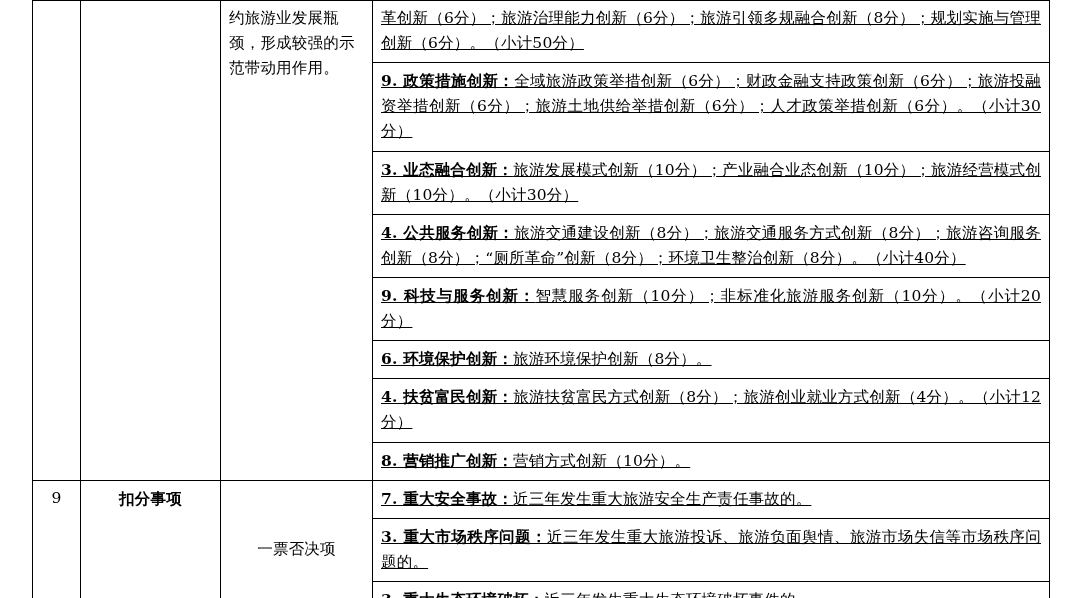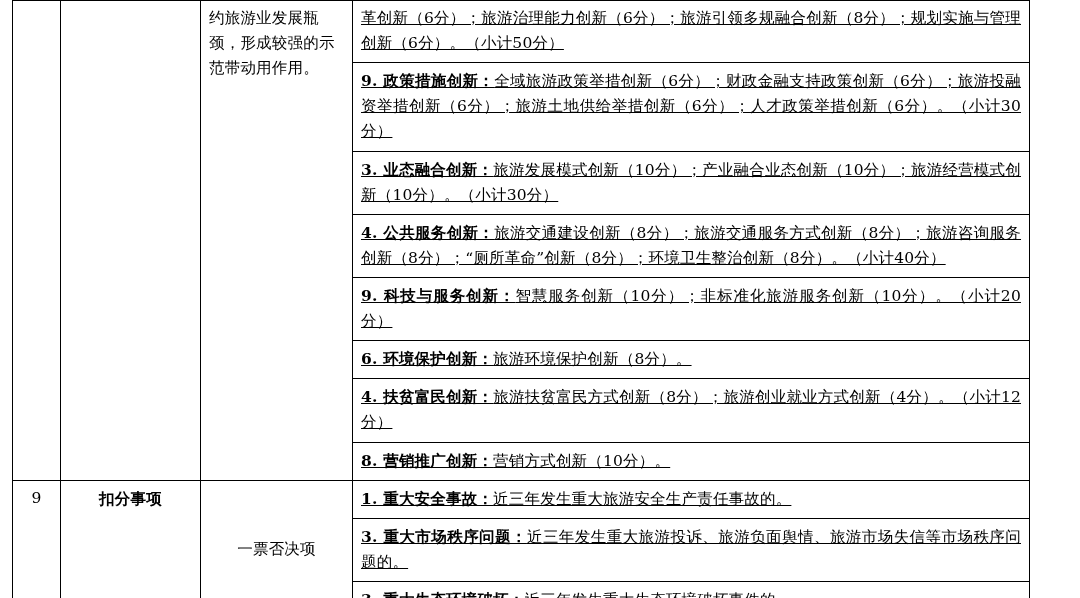--- a/index.html
+++ b/index.html
@@ -12,20 +12,21 @@
     height: 598px;
     font-family: "DejaVu Serif", "Liberation Serif", serif;
     color: #000000;
     overflow: hidden;
   }
   .page {
     position: relative;
     width: 1080px;
     height: 598px;
     box-sizing: border-box;
+    padding-left: 20px;
   }
   table.doc-table {
     border-collapse: collapse;
     width: 1018px;
     margin-left: 12px;
     table-layout: fixed;
   }
   table.doc-table td {
     border: 1.3px solid #000000;
     padding: 5px 8px 6px 8px;
@@ -106,21 +107,21 @@
         <td class="col-body"><span class="lbl">4. 扶贫富民创新：</span>旅游扶贫富民方式创新（8分）；旅游创业就业方式创新（4分）。（小计12分）</td>
       </tr>
       <tr>
         <td class="col-body"><span class="lbl">8. 营销推广创新：</span>营销方式创新（10分）。</td>
       </tr>
 
       <tr>
         <td class="col-num" rowspan="3">9</td>
         <td class="col-cat" rowspan="3">扣分事项</td>
         <td class="col-sub centered" rowspan="3">一票否决项</td>
-        <td class="col-body"><span class="lbl">1. 重大安全事故：</span>近三年发生重大旅游安全生产责任事故的。</td>
+        <td class="col-body"><span class="lbl">7. 重大安全事故：</span>近三年发生重大旅游安全生产责任事故的。</td>
       </tr>
       <tr>
         <td class="col-body"><span class="lbl">3. 重大市场秩序问题：</span>近三年发生重大旅游投诉、旅游负面舆情、旅游市场失信等市场秩序问题的。</td>
       </tr>
       <tr>
         <td class="col-body"><span class="lbl">3. 重大生态环境破坏：</span>近三年发生重大生态环境破坏事件的。</td>
       </tr>
     </tbody>
   </table>
 </div>

